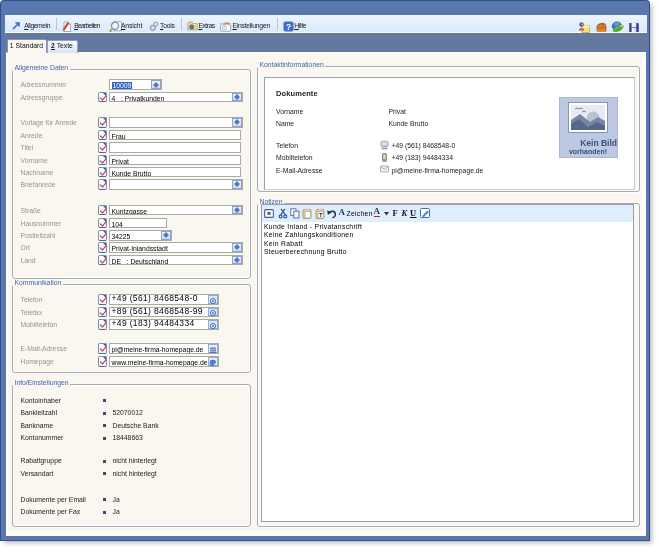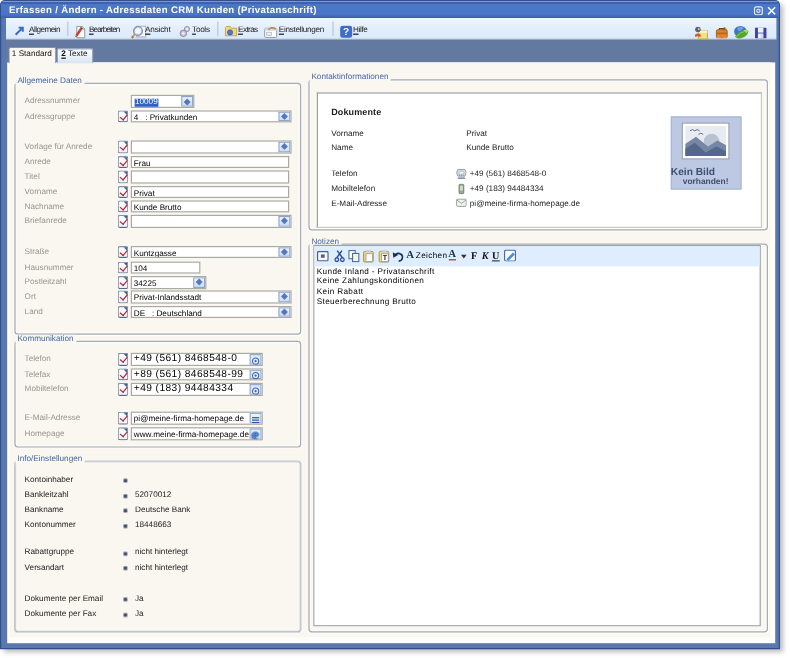--- a/index.html
+++ b/index.html
@@ -34,30 +34,20 @@
 .chk::after{content:"";position:absolute;left:1px;top:2.2px;width:5px;height:2.8px;border-left:1.5px solid #b82838;border-bottom:1.5px solid #b82838;transform:rotate(-50deg)}
 .chk::before{content:"";position:absolute;right:0;top:0;width:0;height:0;border-left:3px solid transparent;border-top:3px solid #49608c}
 .trig{position:absolute;right:0;top:0;bottom:0;width:10px;background:linear-gradient(180deg,#edf3fc,#ccdbf4);border:1px solid #8da5d0}
 .trig svg{position:absolute;left:1.5px;top:50%;margin-top:-3px}
 .pbtn{position:absolute;right:0;top:0;bottom:0;width:10px;background:#dce9fb;border:1px solid #94abd4}
 
 .ntb{position:absolute;font-size:6.8px;color:#000;white-space:nowrap;letter-spacing:.3px}
 .ttxt,.mi,.tab1,.tab2,.lbl,.blbl,.tbx span,.ntb,.leg,span.abs{transform:translateZ(0)}
 </style></head><body>
 <div class="win">
-  <div class="tbar">
-    <div class="ttxt">Erfassen / Ändern - Adressdaten CRM Kunden (Privatanschrift)</div>
-    <svg class="tbtn" style="left:626.8px;top:3.5px;width:8px;height:8px" viewBox="0 0 9 9">
-        <rect x=".8" y=".8" width="7.4" height="7.4" rx="1.8" fill="none" stroke="#e8eefc" stroke-width="1.1"></rect>
-        <rect x="3" y="3" width="3" height="3" rx="1.2" fill="none" stroke="#e8eefc" stroke-width="1"></rect>
-      </svg>
-    <svg class="tbtn" style="left:637.7px;top:3.5px;width:8px;height:8px" viewBox="0 0 9 9">
-        <path d="M1.2 1.2 L7.8 7.8 M7.8 1.2 L1.2 7.8" stroke="#f2f6ff" stroke-width="1.5"></path>
-      </svg>
-  </div>
   <div class="mbar">
     <svg class="mic" style="left:6.7px" width="9" height="9" viewBox="0 0 9 9">
         <path d="M1 8 L6.5 2.5 M3.5 2 L7 2 L7 5.5" stroke="#3b69c6" stroke-width="1.6" fill="none"></path>
       </svg>
     <span class="mi" style="left:19.2px;letter-spacing:-.45px"><u>A</u>llgemein</span>
     <div class="msep" style="left:50.7px"></div>
     <svg class="mic" style="left:56px" width="11" height="12" viewBox="0 0 11 12">
         <path d="M3 1 h4.4 l2.2 2.2 v7.3 h-6.6 z" fill="#fdfdfd" stroke="#8a94a5" stroke-width=".8"></path>
         <path d="M7.4 1 v2.2 h2.2" fill="none" stroke="#8a94a5" stroke-width=".7"></path>
         <path d="M5.6 2.6 l1.7 1.2 -3.6 5.4 -2 .8 .3-2.1z" fill="#c8422a"></path>
@@ -357,21 +347,21 @@
     </svg>
   <div class="abs" style="left:558px;top:95.5px;width:58.5px;height:61.5px;background:#bdc9e2;border:1px solid #aab6d2"></div>
   <div class="abs" style="left:567px;top:100.5px;width:40px;height:31px;background:#fff;border:1px solid #8a94ac"></div>
   <svg class="abs" style="left:570px;top:103.5px" width="34" height="25" viewBox="0 0 34 25">
       <rect width="34" height="25" fill="#e8ecf2"></rect>
       <circle cx="22" cy="13" r="6.5" fill="#b9c2d0"></circle>
       <path d="M0 15 L9 9 L19 17 L27 12 L34 16 L34 25 L0 25 Z" fill="#7487a5"></path>
       <path d="M0 19 L8 14 L17 22 L26 17 L34 21 L34 25 L0 25 Z" fill="#55688c"></path>
       <path d="M4 4 q2-2 4 0 q2-2 4 0 M11 7 q2-2 4 0" stroke="#5a6a88" stroke-width=".8" fill="none"></path>
     </svg>
-  <span class="abs" style="left:558px;top:136.5px;width:58px;text-align:left;font-size:8.5px;font-weight:bold;color:#3d4f75">Kein Bild</span>
+  <span class="abs" style="left:558px;top:136.5px;width:58px;text-align:right;font-size:8.5px;font-weight:bold;color:#3d4f75">Kein Bild</span>
   <span class="abs" style="left:558px;top:146.5px;width:58px;text-align:center;font-size:7px;font-weight:bold;color:#3d4f75">vorhanden!</span>
   <div class="fs" style="left:256px;top:201.5px;width:382.5px;height:324.5px">
       <span class="leg">Notizen</span>
     </div>
   <div class="abs" style="left:260px;top:202.5px;width:373px;height:318.5px;background:#fff;border:1px solid #9aa0a8"></div>
   <div class="abs" style="left:261px;top:203.5px;width:371px;height:17px;background:#dfeeff"></div>
   <svg class="abs" style="left:262.5px;top:207.5px" width="10" height="9" viewBox="0 0 10 9">
       <rect x=".6" y=".6" width="8.8" height="7.8" rx="1" fill="#f6f9fd" stroke="#53637f" stroke-width="1.1"></rect>
       <rect x="3.4" y="3" width="3.2" height="2.8" fill="#53637f"></rect>
     </svg>

